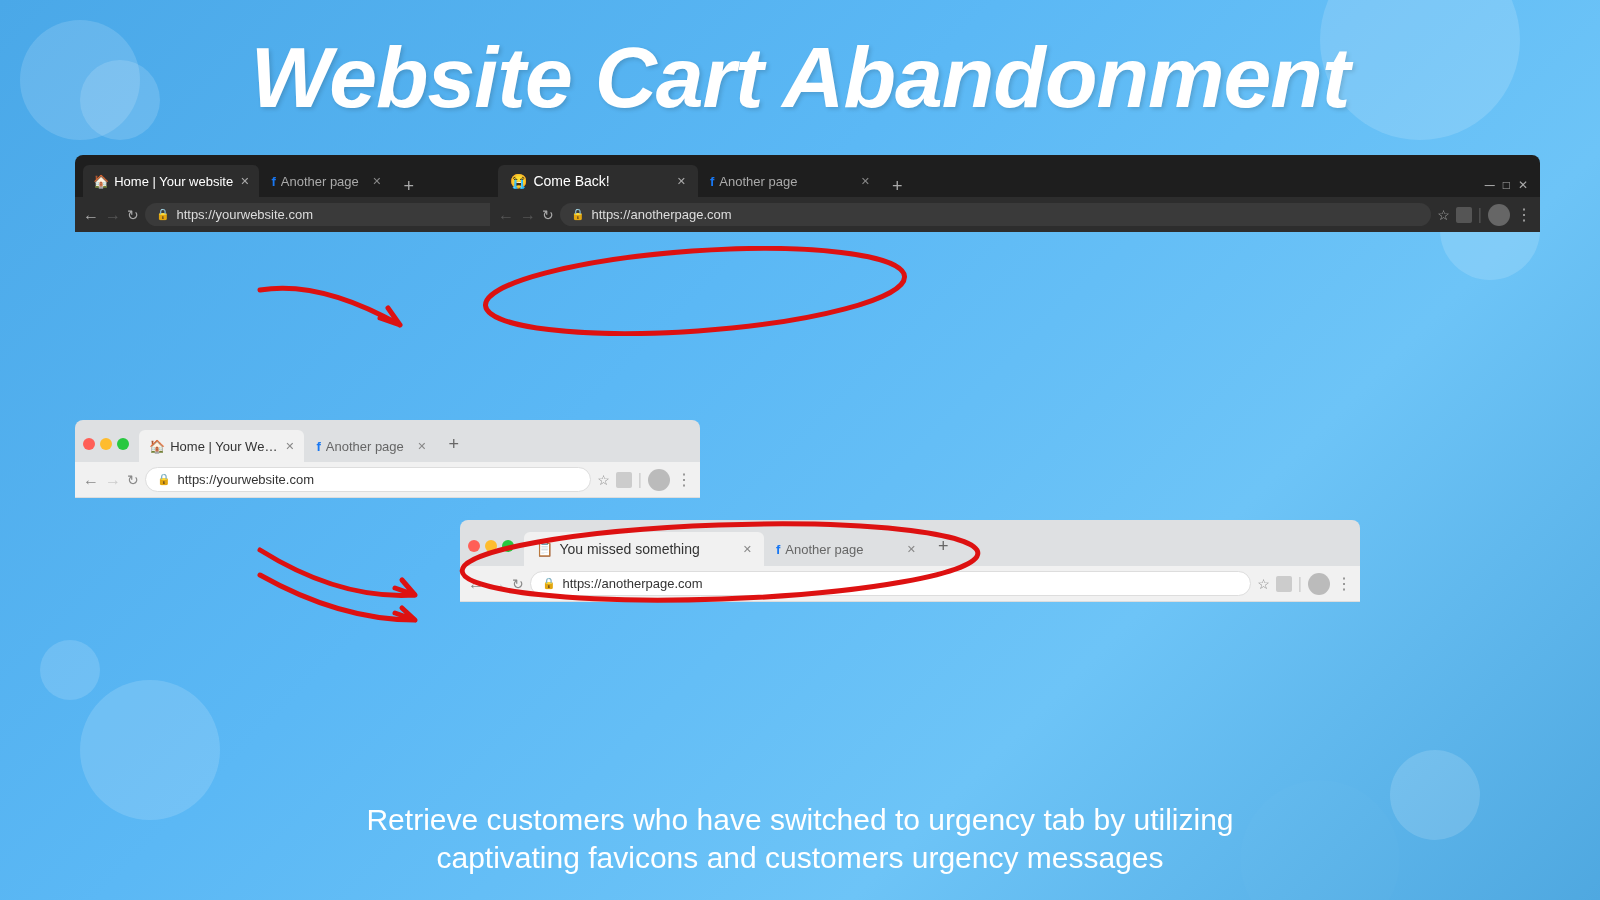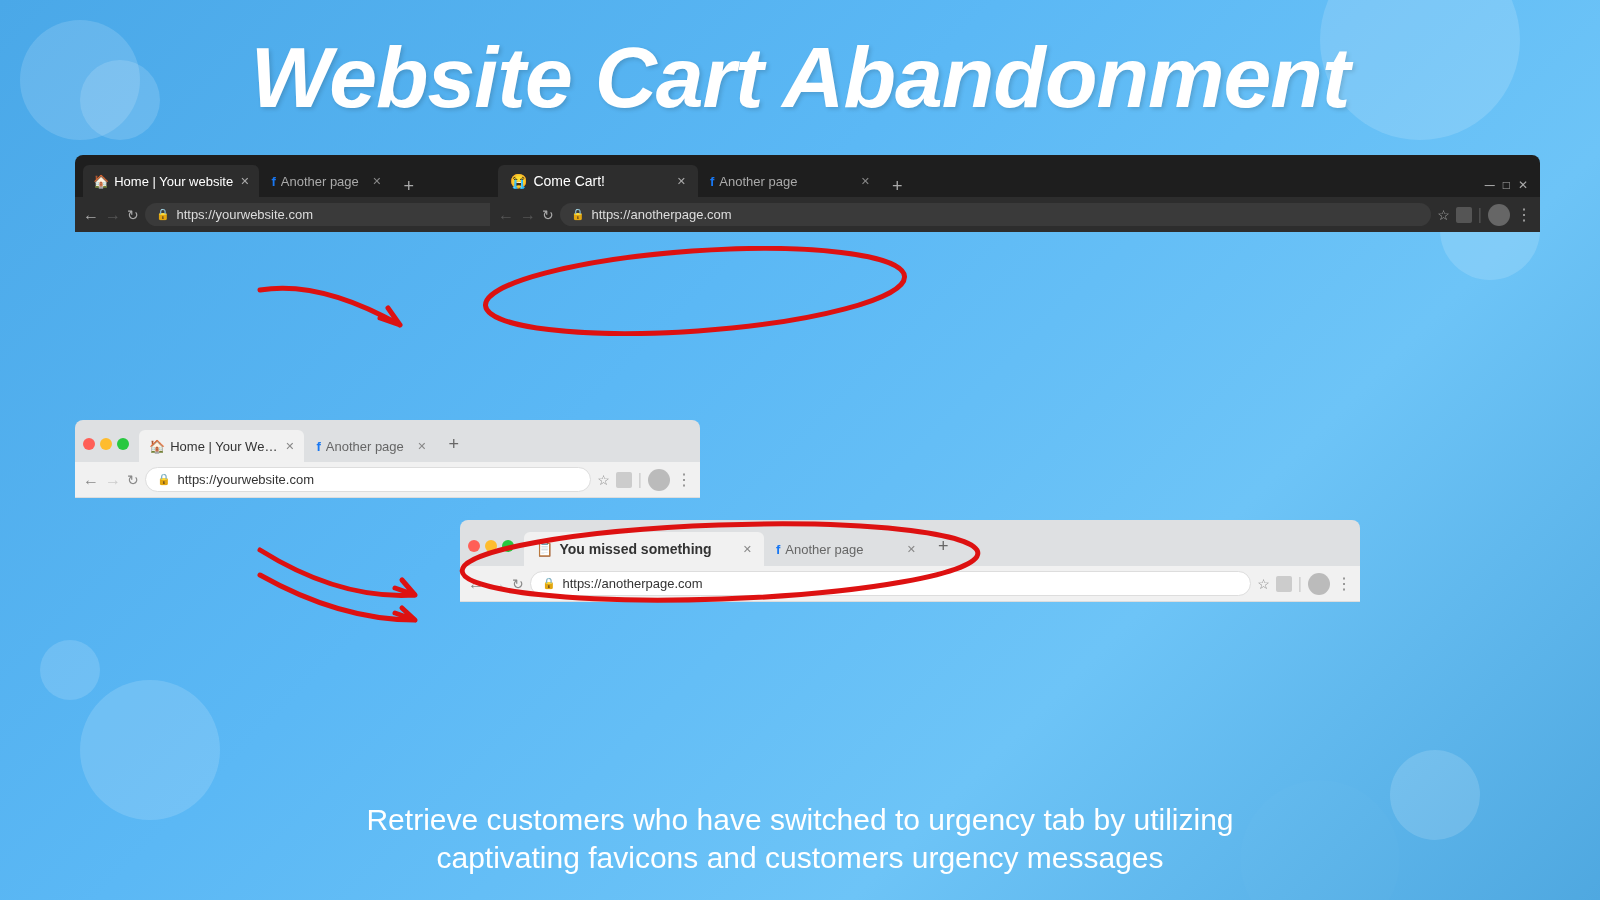--- a/index.html
+++ b/index.html
@@ -113,21 +113,21 @@
     <span style="color:#aaa;font-size:16px;">⋮</span>
   </div>
 </div>
 
 <div style="position:absolute;top:155px;left:490px;width:1050px;">
 
   <div style="display:flex;align-items:flex-end;padding:6px 8px 0 8px;background:#1e1e1e;border-radius:0 8px 0 0;height:42px;gap:2px;">
 
     <div style="background:#2d2d2d;color:#fff;display:flex;align-items:center;padding:0 12px;height:32px;border-radius:6px 6px 0 0;font-size:14px;gap:6px;min-width:200px;">
       <span style="font-size:14px;">😭</span>
-      <span style="font-weight:500;">Come Cart!</span>
+      <span style="font-weight:500;">Come Back!</span>
       <span style="font-size:11px;color:#aaa;margin-left:auto;">✕</span>
     </div>
 
     <div style="background:transparent;color:#aaa;display:flex;align-items:center;padding:0 10px;height:32px;border-radius:6px 6px 0 0;font-size:13px;gap:5px;min-width:180px;">
       <span style="font-size:13px;color:#1877f2;font-weight:bold;">f</span>
       <span>Another page</span>
       <span style="font-size:11px;color:#888;margin-left:auto;">✕</span>
     </div>
     <span style="font-size:18px;color:#aaa;margin-left:4px;cursor:pointer;padding:0 6px;">+</span>
     <div style="display:flex;gap:8px;margin-left:auto;align-items:center;padding-bottom:4px;padding-right:4px;">
@@ -204,21 +204,21 @@
 
   <div style="display:flex;align-items:center;padding:6px 8px 0 8px;background:#dee0e2;border-radius:8px 8px 0 0;height:46px;gap:2px;">
     <div style="display:flex;gap:5px;margin-right:8px;align-items:center;">
       <div style="width:12px;height:12px;background:#ff5f57;border-radius:50%;"></div>
       <div style="width:12px;height:12px;background:#febc2e;border-radius:50%;"></div>
       <div style="width:12px;height:12px;background:#28c840;border-radius:50%;"></div>
     </div>
 
     <div style="background:#f1f1f1;color:#333;display:flex;align-items:center;padding:0 12px;height:34px;border-radius:6px 6px 0 0;font-size:14px;gap:6px;min-width:240px;align-self:flex-end;">
       <span style="font-size:14px;">📋</span>
-      <span style="font-weight:700;">You missed something</span>
+      <span style="font-weight:400;">You missed something</span>
       <span style="font-size:11px;color:#888;margin-left:auto;">✕</span>
     </div>
 
     <div style="background:transparent;color:#666;display:flex;align-items:center;padding:0 10px;height:34px;border-radius:6px 6px 0 0;font-size:13px;gap:5px;min-width:160px;align-self:flex-end;">
       <span style="font-size:13px;color:#1877f2;font-weight:bold;">f</span>
       <span>Another page</span>
       <span style="font-size:11px;color:#888;margin-left:auto;">✕</span>
     </div>
     <span style="font-size:18px;color:#666;margin-left:4px;cursor:pointer;padding:0 6px;">+</span>
   </div>

